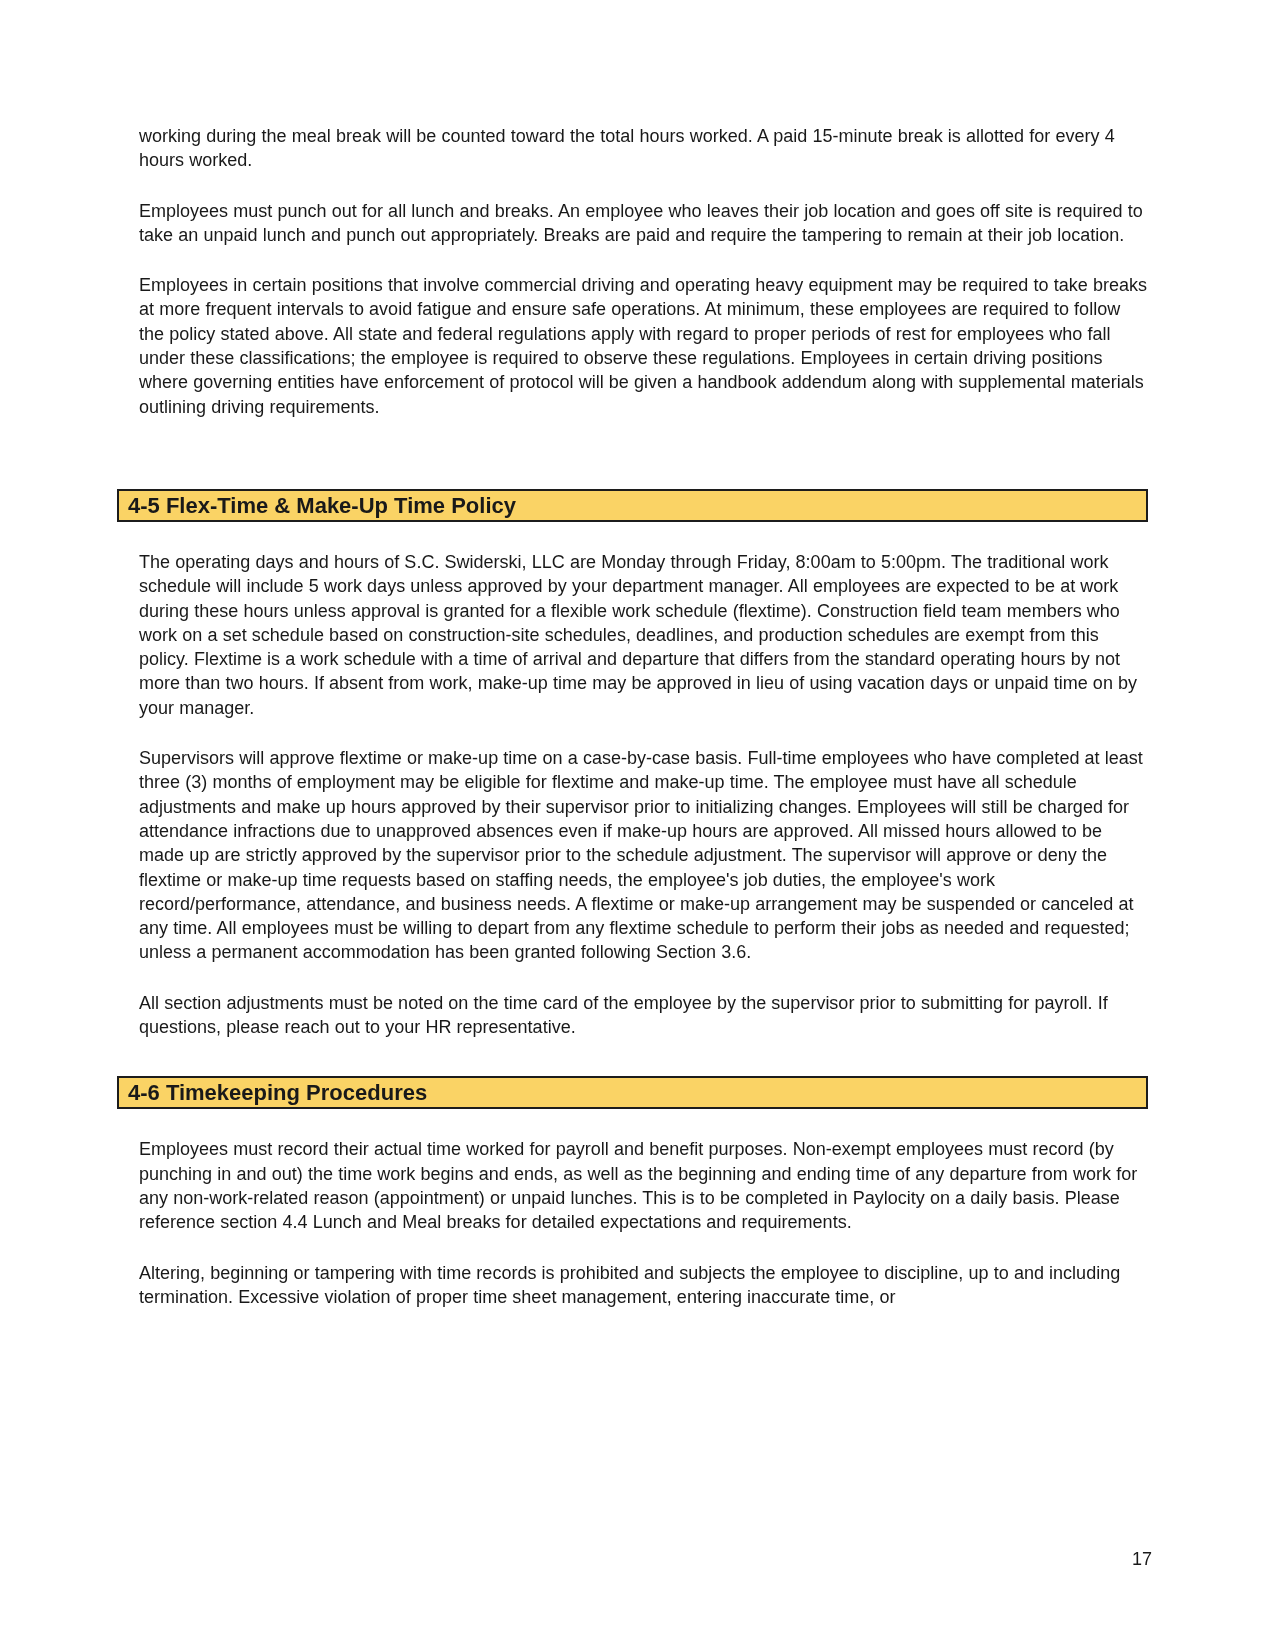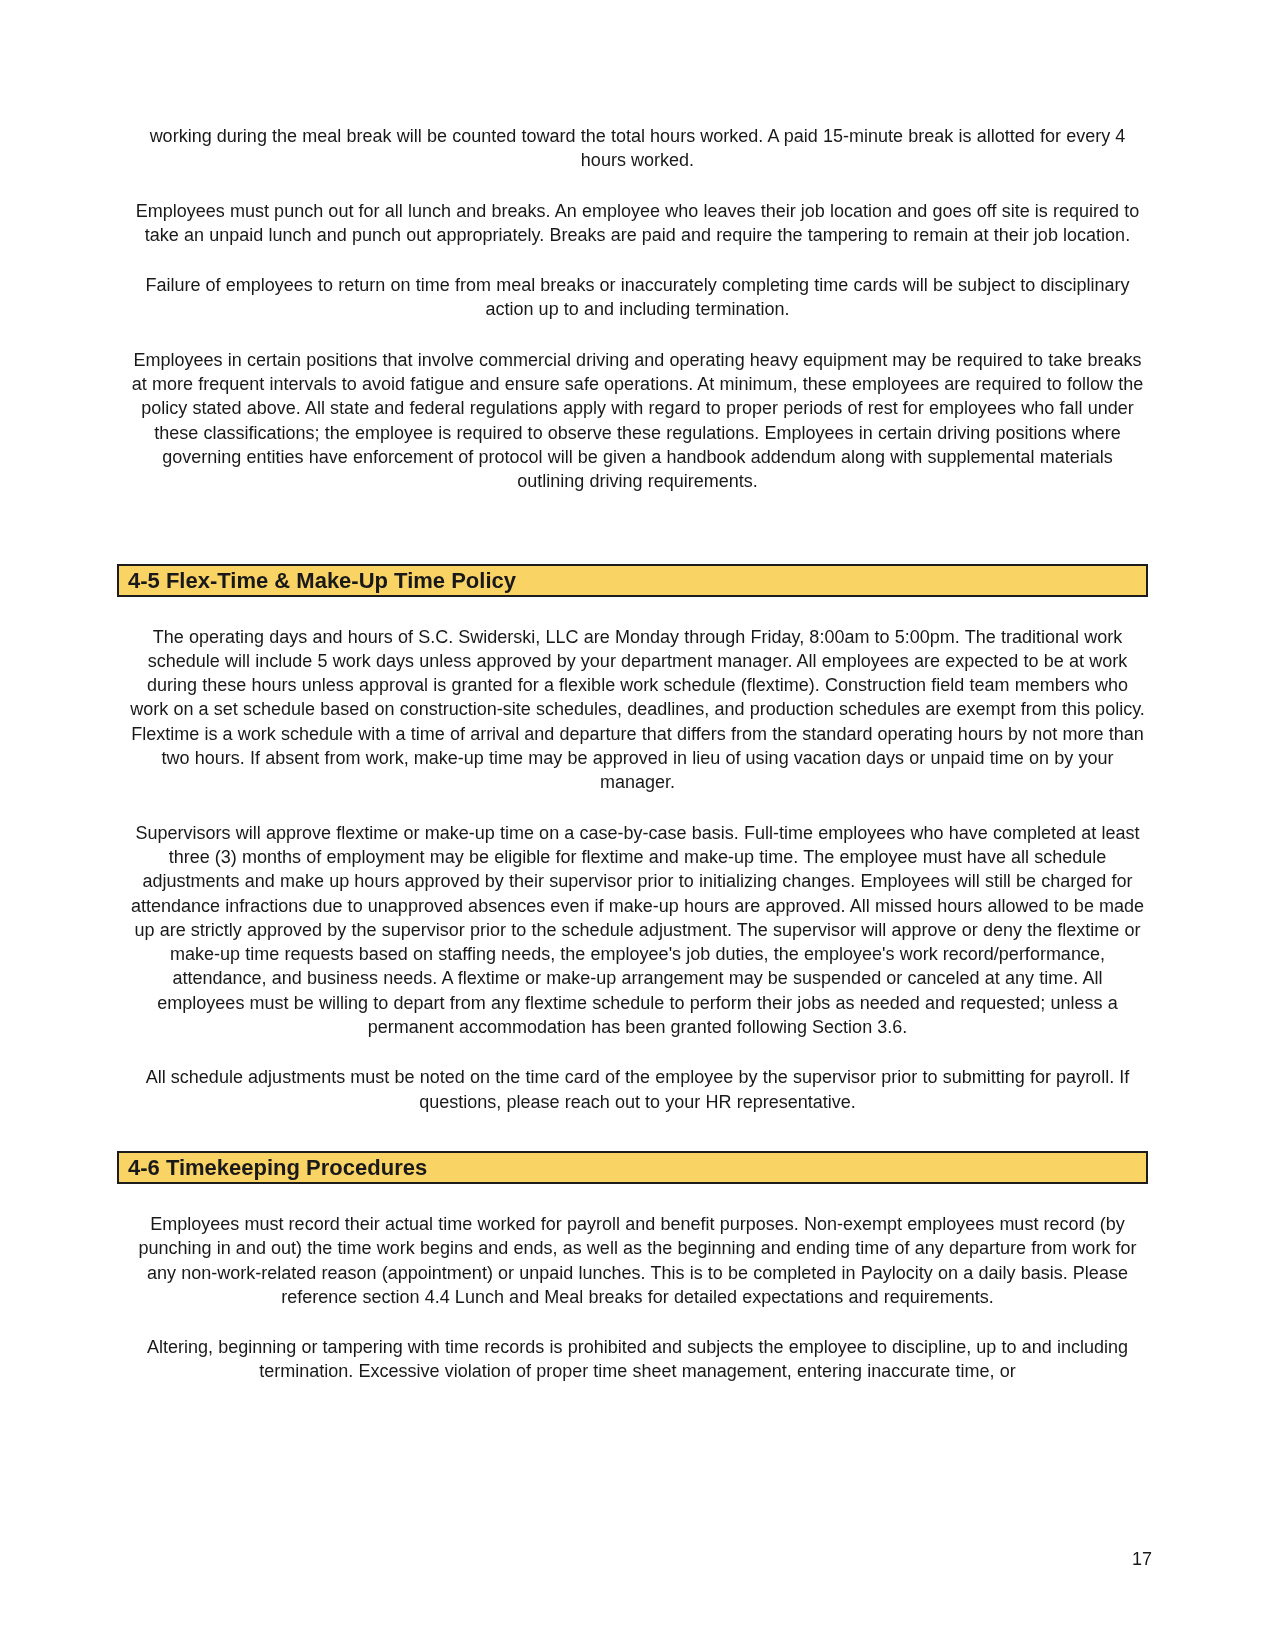--- a/index.html
+++ b/index.html
@@ -24,22 +24,22 @@
   .content {
     position: absolute;
     left: 127px;
     top: 0;
     width: 1021px;
     padding-top: 124px;
   }
   p.body-par {
     font-size: 18px;
     line-height: 24.3px;
-    margin: 0 0 26px 0;
-    text-align: center;
+    margin: 0 0 26px 12px;
+    text-align: left;
     word-spacing: 0.2px;
   }
   p.body-par .seg-b {
     font-weight: 400;
   }
   .heading-bar {
     position: relative;
     left: -10px;
     width: 1031px;
     box-sizing: border-box;
@@ -69,30 +69,29 @@
   }
 </style>
 </head>
 <body>
 
 <div class="sheet">
   <div class="content">
 
     <p class="body-par"><span>working during the meal break will be counted toward the total hours worked. A paid 15-minute break is allotted for every 4 hours worked.</span></p>
     <p class="body-par"><span>Employees must punch out for all lunch and breaks. An employee who leaves their job location and goes off site is required to take an unpaid lunch and punch out appropriately. Breaks are paid and require the tampering to remain at their job location.</span></p>
-    <p class="body-par"><span>Failure of employees to return on time from meal breaks or inaccurately completing time cards will be subject to disciplinary action up to and including termination.</span></p>
     <p class="body-par"><span>Employees in certain positions that involve commercial driving and operating heavy equipment may be required to take breaks at more frequent intervals to avoid fatigue and ensure safe operations. At minimum, these employees are required to follow the policy stated above. All state and federal regulations apply with regard to proper periods of rest for employees who fall under these classifications; the employee is required to observe these regulations. Employees in certain driving positions where governing entities have enforcement of protocol will be given a handbook addendum along with supplemental materials outlining driving requirements.</span></p>
 
     <div class="heading-bar first">
       <span>4-5 Flex-Time &amp; Make-Up Time Policy</span>
     </div>
 
     <p class="body-par"><span>The operating days and hours of S.C. Swiderski, LLC are Monday through Friday, 8:00am to 5:00pm. The traditional work schedule will include 5 work days unless approved by your department manager. All employees are expected to be at work during these hours unless approval is granted for a flexible work schedule (flextime). Construction field team members who work on a set schedule based on construction-site schedules, deadlines, and production schedules are exempt from this policy. Flextime is a work schedule with a time of arrival and departure that differs from the standard operating hours by not more than two hours. If absent from work, make-up time may be approved in lieu of using vacation days or unpaid time on by your manager.</span></p>
     <p class="body-par"><span>Supervisors will approve flextime or make-up time on a case-by-case basis. Full-time employees who have completed at least three (3) months of employment may be eligible for flextime and make-up time. </span><span class="seg-b">The employee must have all schedule adjustments and make up hours approved by their supervisor prior to initializing changes.</span><span> Employees will still be charged for attendance infractions due to unapproved absences even if make-up hours are approved. </span><span class="seg-b">All missed hours allowed to be made up are strictly approved by the supervisor prior to the schedule adjustment.</span><span> The supervisor will approve or deny the flextime or make-up time requests based on staffing needs, the employee's job duties, the employee's work record/performance, attendance, and business needs. A flextime or make-up arrangement may be suspended or canceled at any time. </span><span class="seg-b">All employees must be willing to depart from any flextime schedule to perform their jobs as needed and requested; unless a permanent accommodation has been granted following Section 3.6.</span></p>
-    <p class="body-par"><span>All schedule adjustments must be noted on the time card of the employee by the supervisor prior to submitting for payroll. If questions, please reach out to your HR representative.</span></p>
+    <p class="body-par"><span>All section adjustments must be noted on the time card of the employee by the supervisor prior to submitting for payroll. If questions, please reach out to your HR representative.</span></p>
 
     <div class="heading-bar second">
       <span>4-6 Timekeeping Procedures</span>
     </div>
 
     <p class="body-par"><span>Employees must record their actual time worked for payroll and benefit purposes. Non-exempt employees must record (by punching in and out) the time work begins and ends, as well as the beginning and ending time of any departure from work for any non-work-related reason (appointment) or unpaid lunches. This is to be completed in Paylocity on a daily basis. Please reference section 4.4 Lunch and Meal breaks for detailed expectations and requirements.</span></p>
     <p class="body-par"><span>Altering, beginning or tampering with time records is prohibited and subjects the employee to discipline, up to and including termination. Excessive violation of proper time sheet management, entering inaccurate time, or</span></p>
 
   </div>
 

